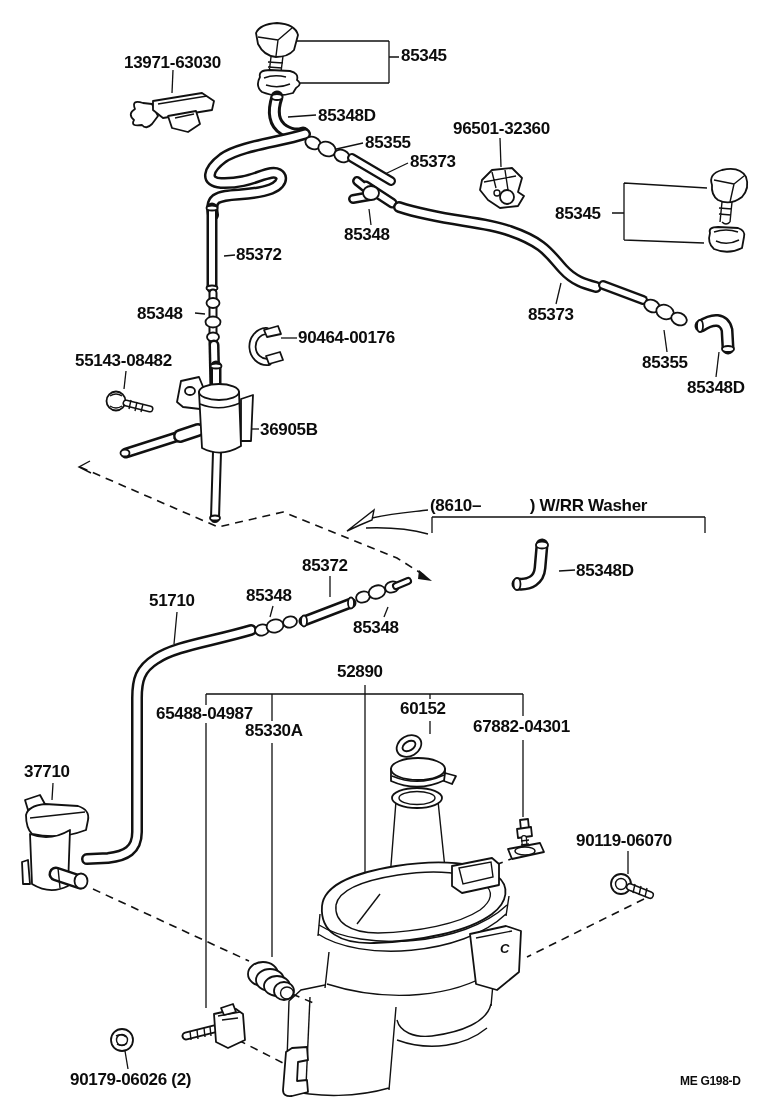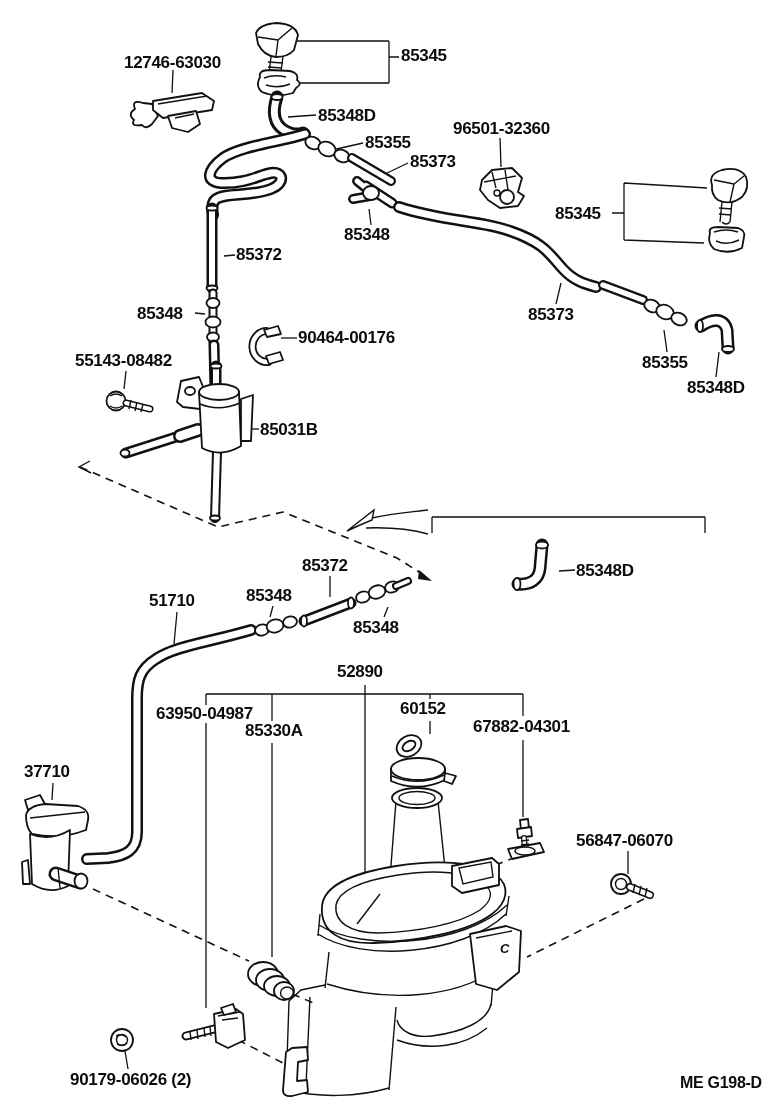--- a/index.html
+++ b/index.html
@@ -1,21 +1,21 @@
 <!DOCTYPE html>
 <html><head>
 <meta charset="utf-8">
 <style>
   html,body{margin:0;padding:0;background:#fff;}
   #page{position:relative;width:784px;height:1110px;background:#fff;overflow:hidden;
         font-family:"Liberation Sans",sans-serif;}
   #art{position:absolute;left:0;top:0;}
   .pn{position:absolute;font-size:17px;font-weight:700;color:#0c0c0c;letter-spacing:-0.3px;white-space:pre;}
   .note{font-size:17px;}
-  .sheet{font-size:16px;text-align:right;}
+  .sheet{font-size:12px;text-align:right;}
   .bracket-letter{position:absolute;font-size:13px;font-weight:700;font-style:italic;color:#0c0c0c;}
   
   .o{fill:#fff;stroke:#111;stroke-width:1.8;stroke-linejoin:round;}
   .l{fill:none;stroke:#111;stroke-width:1.4;}
   .ld{fill:none;stroke:#111;stroke-width:1.3;}
   .hB{fill:none;stroke:#111;stroke-linecap:round;stroke-linejoin:round;}
   .hW{fill:none;stroke:#fff;stroke-linecap:round;stroke-linejoin:round;}
   .dash{fill:none;stroke:#111;stroke-width:1.6;stroke-dasharray:8 6;}
 </style>
 </head>
@@ -315,45 +315,46 @@
     <path class="o" d="M30,834 L32,884 Q50,895 68,886 L70,830 Q50,842 30,834 Z"></path>
     <path class="o" d="M28,860 L22,862 L23,884 L30,884 Z"></path>
     <path class="hB" stroke-width="15" d="M56,874 L80,882"></path>
     <path class="hW" stroke-width="10" d="M56,874 L80,882"></path>
     <ellipse class="o" cx="81" cy="881" rx="6.5" ry="7.5"></ellipse>
     <path class="l" d="M58,868 L60,888"></path>
   </g>
 
 </svg>
 
-  <div class="pn" style="left:124px;top:53px">12746-63030</div>
+  <div class="pn" style="left:124px;top:53px">13971-63030</div>
   <div class="pn" style="left:401px;top:46px">85345</div>
   <div class="pn" style="left:318px;top:106px">85348D</div>
   <div class="pn" style="left:365px;top:133px">85355</div>
   <div class="pn" style="left:410px;top:152px">85373</div>
   <div class="pn" style="left:453px;top:119px">96501-32360</div>
   <div class="pn" style="left:344px;top:225px">85348</div>
   <div class="pn" style="left:555px;top:204px">85345</div>
   <div class="pn" style="left:236px;top:245px">85372</div>
   <div class="pn" style="left:137px;top:304px">85348</div>
   <div class="pn" style="left:298px;top:328px">90464-00176</div>
   <div class="pn" style="left:75px;top:351px">55143-08482</div>
-  <div class="pn" style="left:260px;top:420px">85031B</div>
+  <div class="pn" style="left:260px;top:420px">36905B</div>
   <div class="pn" style="left:528px;top:305px">85373</div>
   <div class="pn" style="left:642px;top:353px">85355</div>
   <div class="pn" style="left:687px;top:378px">85348D</div>
+  <div class="pn note" style="left:430px;top:496px">(8610–           ) W/RR Washer</div>
   <div class="pn" style="left:576px;top:561px">85348D</div>
   <div class="pn" style="left:302px;top:556px">85372</div>
   <div class="pn" style="left:246px;top:586px">85348</div>
   <div class="pn" style="left:353px;top:618px">85348</div>
   <div class="pn" style="left:149px;top:591px">51710</div>
   <div class="pn" style="left:337px;top:662px">52890</div>
-  <div class="pn" style="left:156px;top:704px">63950-04987</div>
+  <div class="pn" style="left:156px;top:704px">65488-04987</div>
   <div class="pn" style="left:245px;top:721px">85330A</div>
   <div class="pn" style="left:400px;top:699px">60152</div>
   <div class="pn" style="left:473px;top:717px">67882-04301</div>
   <div class="pn" style="left:24px;top:762px">37710</div>
-  <div class="pn" style="left:576px;top:831px">56847-06070</div>
+  <div class="pn" style="left:576px;top:831px">90119-06070</div>
   <div class="pn" style="left:70px;top:1070px">90179-06026 (2)</div>
   <div class="pn sheet" style="left:680px;top:1074px">ME G198-D</div>
   <div class="bracket-letter" style="left:500px;top:941px">C</div>
 
 </div>
 
 </body></html>

